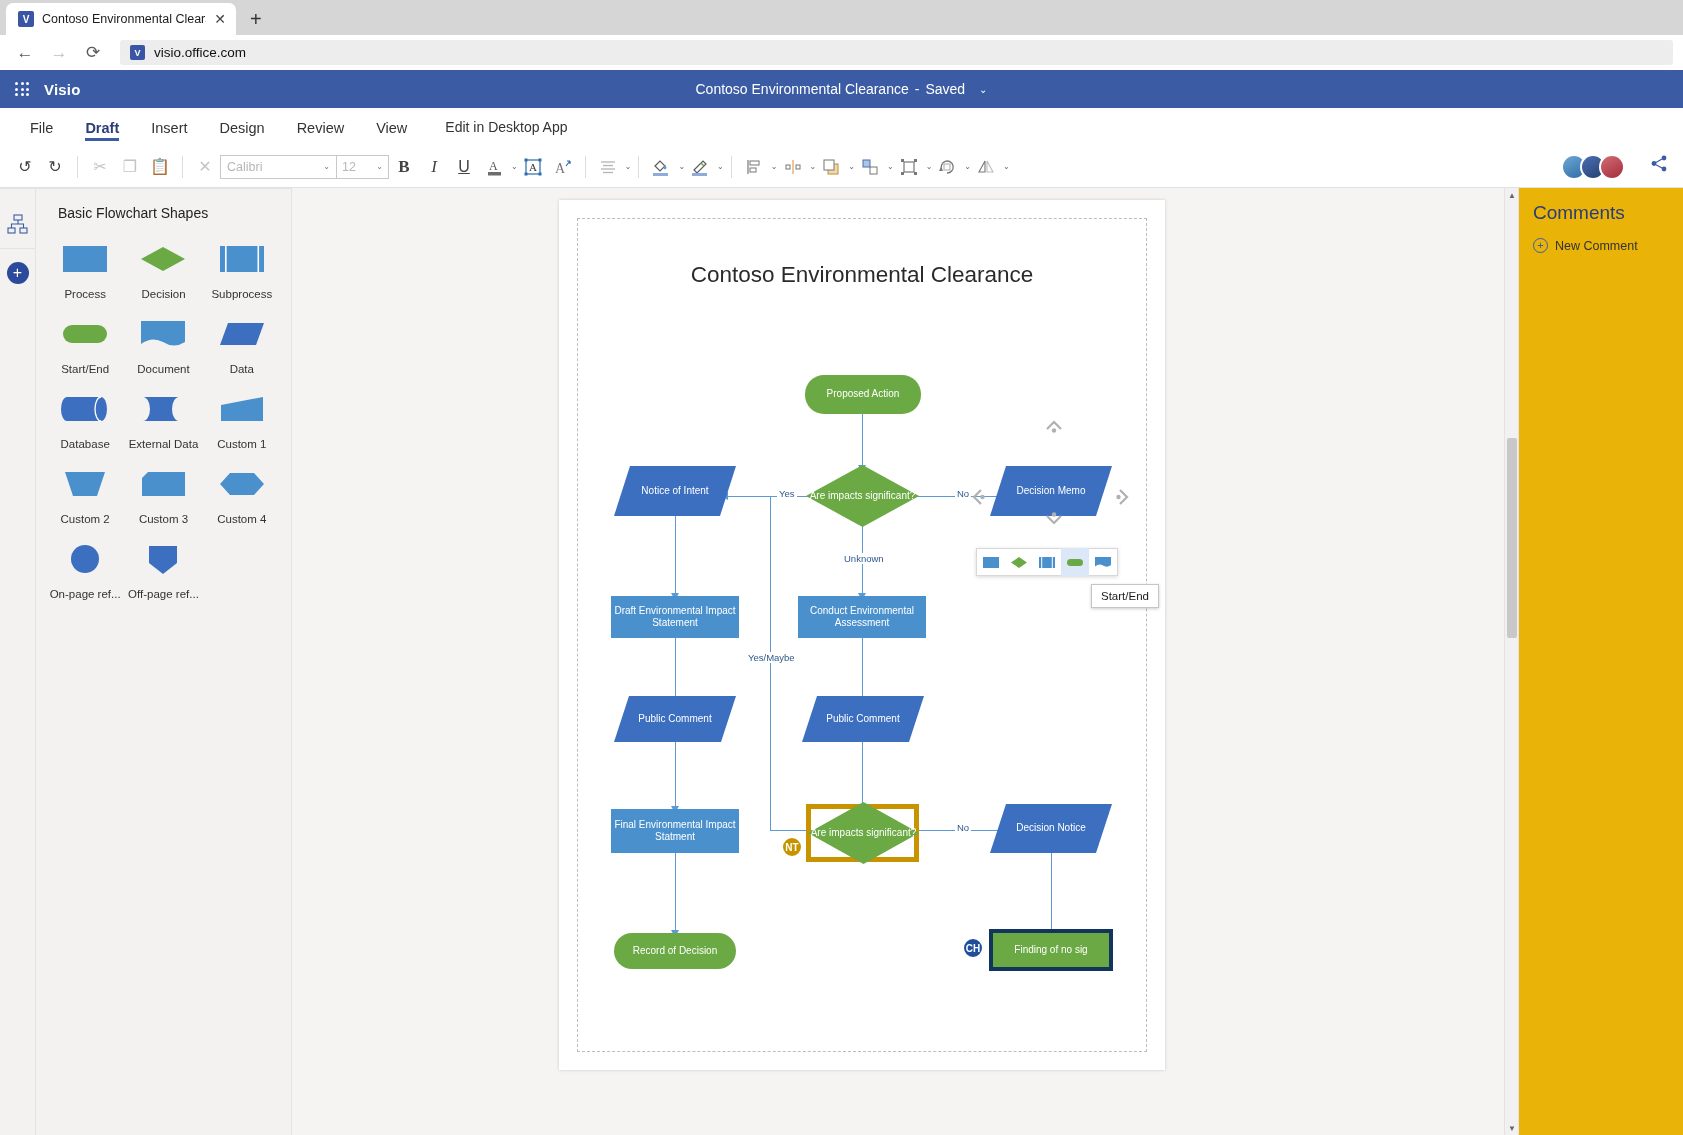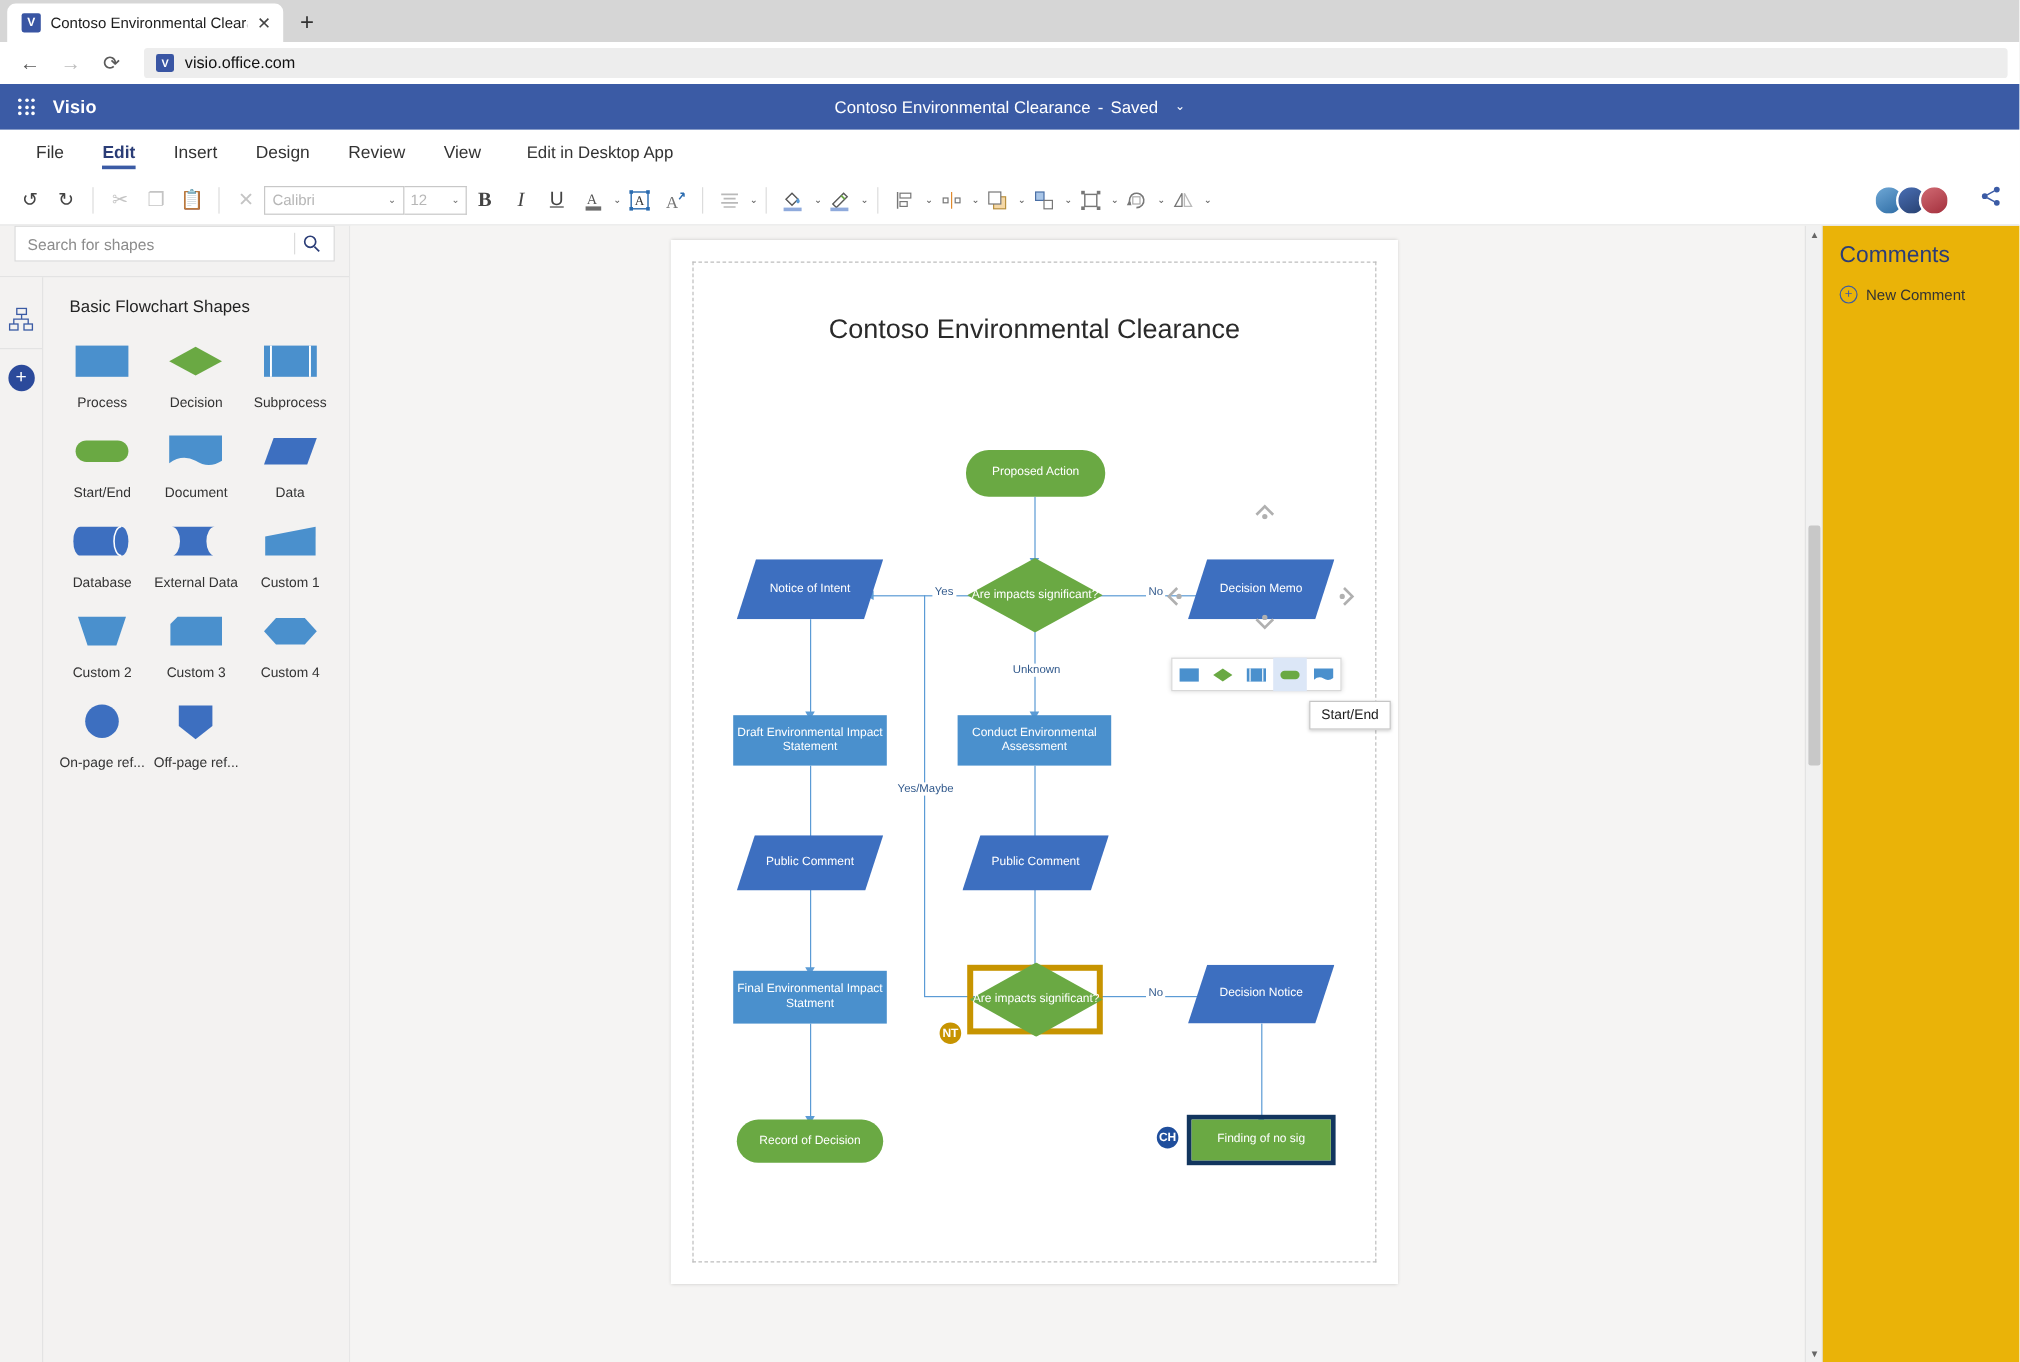--- a/index.html
+++ b/index.html
@@ -257,21 +257,21 @@
   <div class="doc-title-wrap">
     <span class="doc-title">Contoso Environmental Clearance</span>
     <span class="doc-title">-</span>
     <span class="doc-status">Saved</span>
     <span class="doc-caret">⌄</span>
   </div>
 </div>
 
 <div class="ribbon-tabs">
   <div class="rtab">File</div>
-  <div class="rtab active">Edit</div>
+  <div class="rtab active">Draft</div>
   <div class="rtab">Insert</div>
   <div class="rtab">Design</div>
   <div class="rtab">Review</div>
   <div class="rtab">View</div>
   <div class="edit-desktop">Edit in Desktop App</div>
 </div>
 
 <div class="ribbon-bar">
   <span class="tool">↺</span>
   <span class="tool">↻</span>
@@ -423,32 +423,20 @@
         <circle cx="5" cy="9.5" r="2.4" fill="#3b5ba5"></circle>
         <line x1="7" y1="8.4" x2="13" y2="5" stroke="#3b5ba5" stroke-width="1.2"></line>
         <line x1="7" y1="10.8" x2="13" y2="14" stroke="#3b5ba5" stroke-width="1.2"></line>
       </svg>
   </span>
 </div>
 
 <div class="workspace">
 
   <div class="shapes-panel">
-    <div class="search-row">
-      <div class="search-box">
-        <input type="text" placeholder="Search for shapes" style="">
-        <span class="search-sep"></span>
-        <span class="search-icon">
-          <svg width="16" height="16" viewBox="0 0 16 16">
-              <circle cx="6.5" cy="6.5" r="4.6" fill="none" stroke="#2b3d77" stroke-width="1.4"></circle>
-              <line x1="10" y1="10.5" x2="14" y2="14.5" stroke="#2b3d77" stroke-width="1.4"></line>
-            </svg>
-        </span>
-      </div>
-    </div>
     <div class="shapes-body">
       <div class="stencil-rail">
         <div class="rail-item sel">
           <svg width="22" height="22" viewBox="0 0 22 22">
               <rect x="7" y="1" width="8" height="5" fill="none" stroke="#3b5ba5" stroke-width="1.1"></rect>
               <rect x="1" y="14" width="7" height="5" fill="none" stroke="#3b5ba5" stroke-width="1.1"></rect>
               <rect x="13" y="14" width="7" height="5" fill="none" stroke="#3b5ba5" stroke-width="1.1"></rect>
               <path d="M11 6 L11 10 M4.5 14 L4.5 10 L16.5 10 L16.5 14" fill="none" stroke="#3b5ba5" stroke-width="1.1"></path>
             </svg>
         </div>
@@ -687,21 +675,21 @@
 
       <div class="node n-proc" style="left:52px; top:609px; width:128px; height:44px;">Final Environmental Impact Statment</div>
 
       <div class="sel-box" style="left:247px; top:604px; width:113px; height:58px;"></div>
       <div style="position:absolute; left:249px; top:602px; width:111px; height:62px;">
         <svg width="111" height="62" style="position:absolute;left:0;top:0">
             <polygon points="55.5,0 111,31 55.5,62 0,31" fill="#6aa943"></polygon>
           </svg>
         <div style="position:absolute;inset:0;display:flex;align-items:center;justify-content:center;color:#fff;font-size:10px;line-height:1.25;text-align:center;">Are impacts significant?</div>
       </div>
-      <div class="badge badge-nt" style="left:222px; top:650px;">NT</div>
+      <div class="badge badge-nt" style="left:222px; top:636px;">NT</div>
 
       <div style="position:absolute; left:431px; top:604px; width:122px; height:49px;">
         <svg width="122" height="49" style="position:absolute;left:0;top:0">
             <polygon points="16,0 122,0 106,49 0,49" fill="#3d6fc0"></polygon>
           </svg>
         <div style="position:absolute;inset:0;display:flex;align-items:center;justify-content:center;color:#fff;font-size:10px;line-height:1.25;text-align:center;">Decision Notice</div>
       </div>
 
       <div class="node n-term" style="left:55px; top:733px; width:122px; height:36px;">Record of Decision</div>
 

